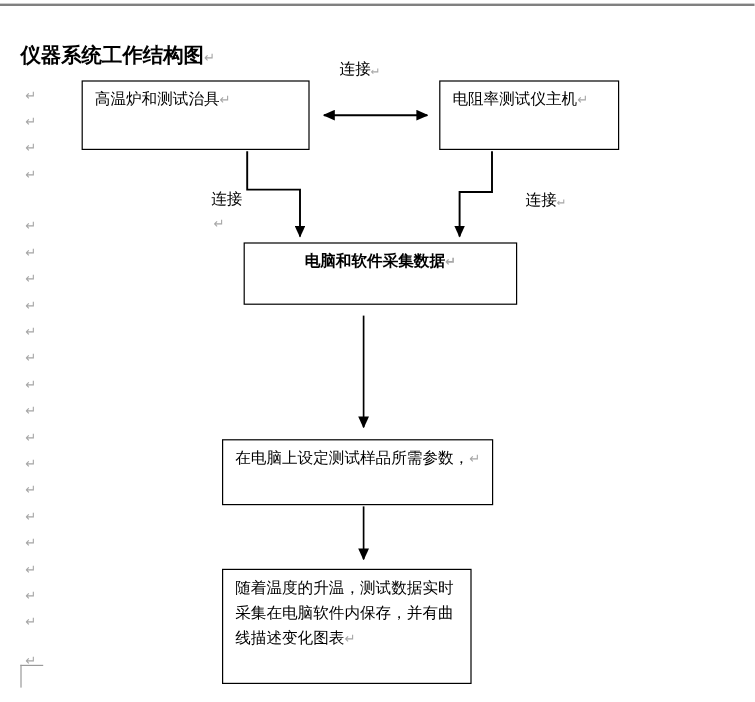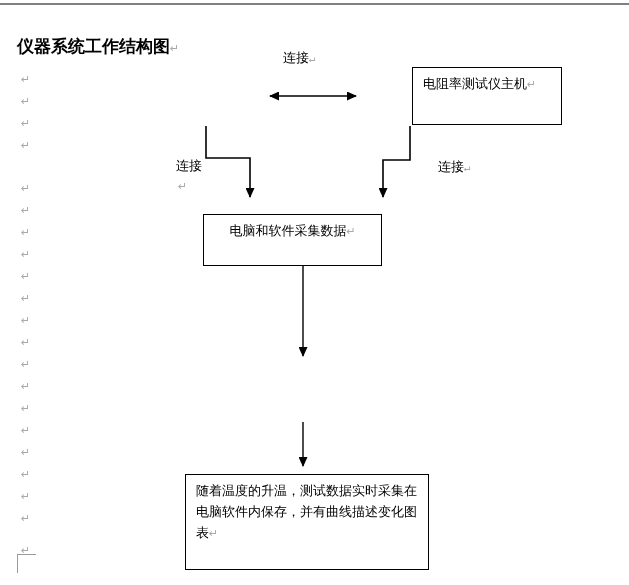--- a/index.html
+++ b/index.html
@@ -139,31 +139,37 @@
 
     <g fill="none" stroke="#000000" stroke-width="1.4">
       <path d="M303,263 L303,356" marker-end="url(#arrowEnd)"></path>
     </g>
 
     <g fill="none" stroke="#000000" stroke-width="1.4">
       <path d="M303,422 L303,466" marker-end="url(#arrowEnd)"></path>
     </g>
   </svg>
 
-
-  <div class="node" style="left:366px; top:67px; width:150px; height:58px;margin-left:46px;">
+  <div class="node" style="left:68px; top:67px; width:190px; height:58px;">
+    <span>高温炉和测试治具</span><span class="pmark">↵</span>
+  </div>
+
+  <div class="node" style="left:366px; top:67px; width:150px; height:58px;">
     <span>电阻率测试仪主机</span><span class="pmark">↵</span>
   </div>
 
-  <div class="node center" style="left:203px; top:214px; width:179px; height:52px;">
+  <div class="node center" style="left:203px; top:202px; width:228px; height:52px;font-weight:bold;">
     <span>电脑和软件采集数据</span><span class="pmark">↵</span>
   </div>
 
-
-  <div class="node" style="left:185px; top:474px; width:244px; height:96px;">
+  <div class="node" style="left:185px; top:366px; width:226px; height:55px;">
+    <span>在电脑上设定测试样品所需参数，</span><span class="pmark">↵</span>
+  </div>
+
+  <div class="node" style="left:185px; top:474px; width:208px; height:96px;">
     <span>随着温度的升温，测试数据实时采集在电脑软件内保存，并有曲线描述变化图表</span><span class="pmark">↵</span>
   </div>
 
   <div class="edge-label" style="left:283px; top:49px;">
     <span>连接</span><span class="pmark">↵</span>
   </div>
 
   <div class="edge-label" style="left:176px; top:157px;">
     <span>连接</span>
   </div>

